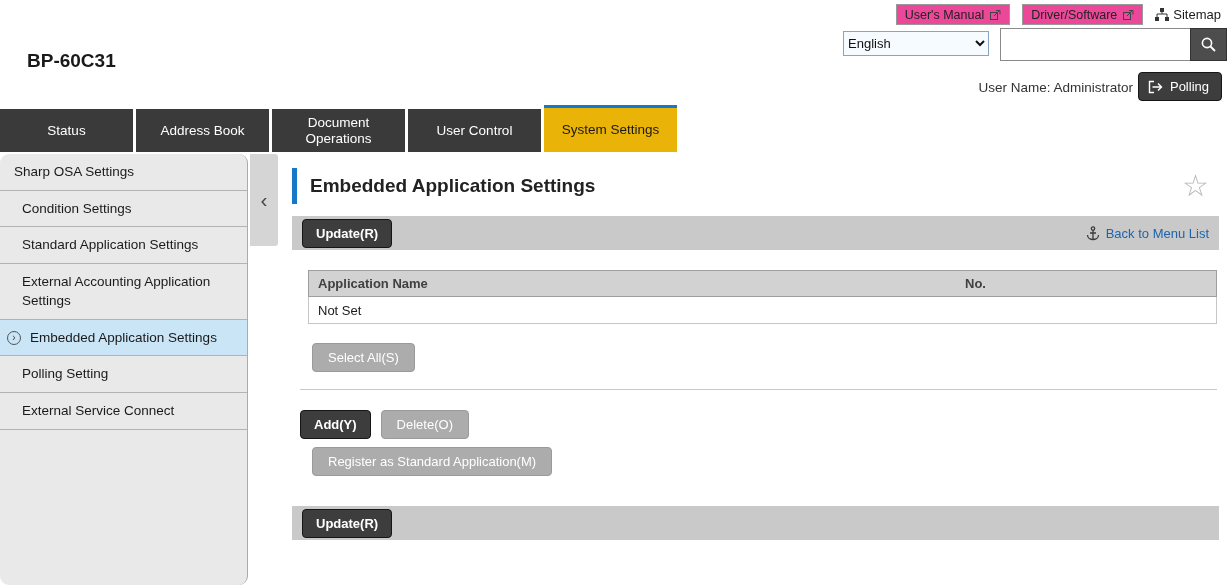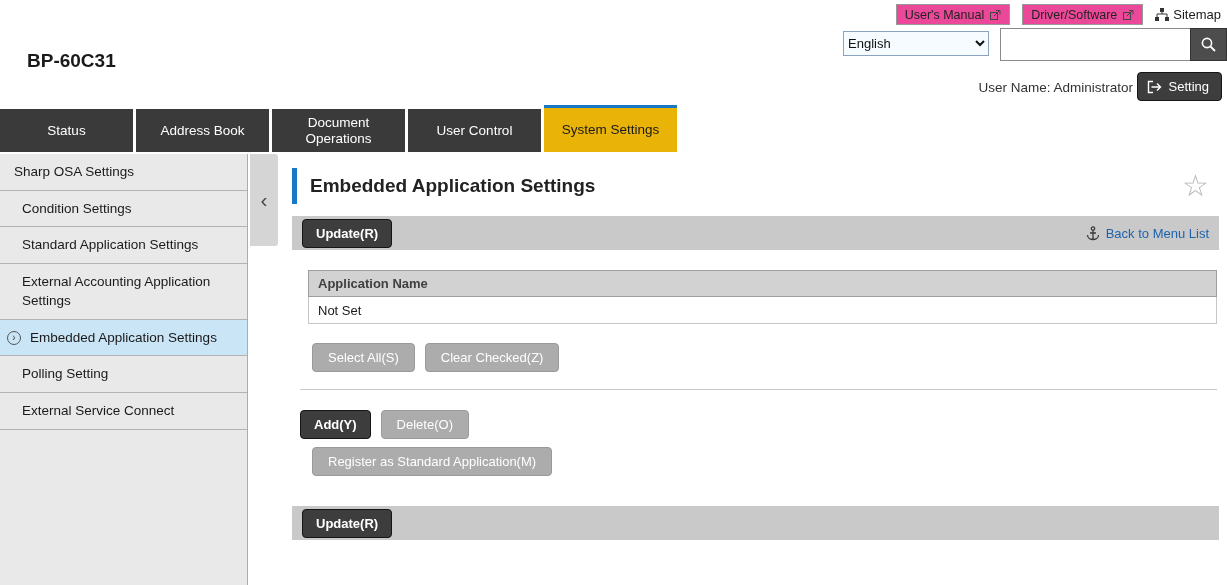--- a/index.html
+++ b/index.html
@@ -75,20 +75,21 @@
   .tab.active {
     background: #eab308; color: #1a1a1a;
     border-top: 3px solid #1878c8; height: 47px;
   }
 
   
   .layout { display: flex; height: 431px; margin-top: 2px; }
   .sidebar {
     width: 248px; background: #e9e9e9; border-right: 1px solid #ababab;
     flex-shrink: 0;
+    border-radius: 9px;
   }
   .side-item {
     border-bottom: 1px solid #b3b3b3;
     padding: 8px 10px 8px 14px;
     font-size: 13.5px; line-height: 1.45; color: #1a1a1a; cursor: pointer;
   }
   .side-item.sub { padding-left: 22px; }
   .side-item.selected {
     background: #c9e5f6; position: relative; padding-left: 30px;
   }
@@ -212,21 +213,21 @@
 
   <div class="user-row">User Name: Administrator</div>
 
   <button class="logout-btn">
     <span>
       <svg width="15" height="14" viewBox="0 0 15 14">
           <path d="M6 1.5H1.5v11H6" fill="none" stroke="#fff" stroke-width="1.4"></path>
           <path d="M4.5 7h8.5M10 3.5L13.5 7L10 10.5" fill="none" stroke="#fff" stroke-width="1.4"></path>
         </svg>
     </span>
-    <span>Setting</span>
+    <span>Polling</span>
   </button>
 </div>
 
 <div class="tabs">
   <div class="tab">
     <span>Status</span>
   </div>
   <div class="tab">
     <span>Address Book</span>
   </div>
@@ -289,30 +290,30 @@
               <path d="M7 4.3V13M4 7h6M1.5 9c0 3 3 4.5 5.5 4.5S12.5 12 12.5 9" fill="none" stroke="#3a3a3a" stroke-width="1.3"></path>
             </svg>
         </span>
         <span>Back to Menu List</span>
       </span>
     </div>
 
     <div class="tbl">
       <div class="tbl-head">
         <div class="col-name">Application Name</div>
+        <div class="col-no">No.</div>
       </div>
       <div class="tbl-row">
         <div class="col-name">Not Set</div>
         <div class="col-no"></div>
       </div>
     </div>
 
     <div class="sel-row">
       <button class="btn-gray">Select All(S)</button>
-      <button class="btn-gray">Clear Checked(Z)</button>
     </div>
 
     <div class="divider"></div>
 
     <div class="add-row">
       <button class="btn-dark">Add(Y)</button>
       <button class="btn-gray">Delete(O)</button>
     </div>
 
     <div class="reg-row">

